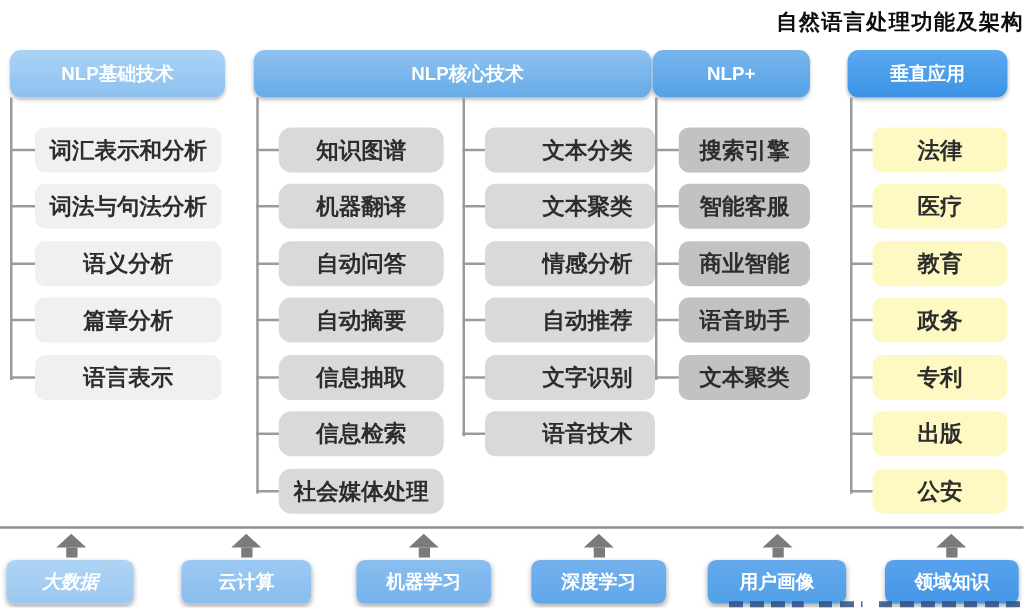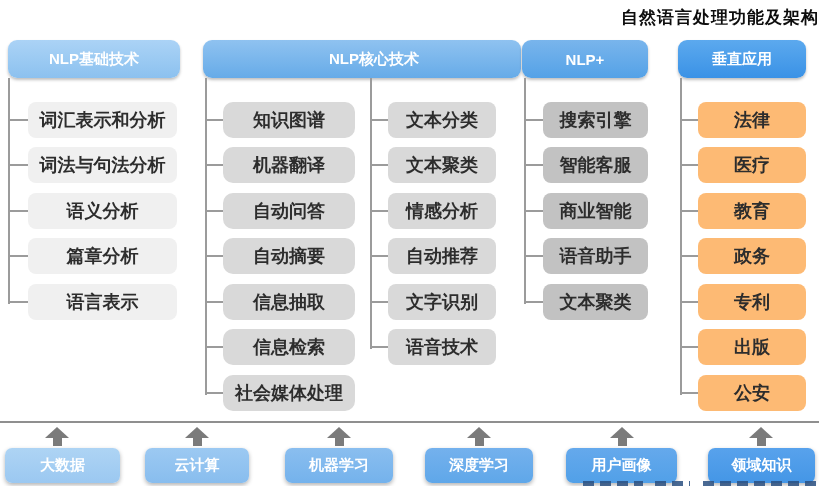--- a/index.html
+++ b/index.html
@@ -28,26 +28,26 @@
     display:flex;align-items:center;justify-content:center;
     font-weight:bold;font-size:18px;color:#2d2d2d;
   }
   .box::before{
     content:"";position:absolute;right:100%;width:var(--stub,18px);
     height:2px;background:#9b9b9b;top:17px;
   }
   .g1{background:#f0f0f0;}
   .g2{background:#d9d9d9;}
   .g3{background:#c2c2c2;}
-  .g4{background:#fdba74;}
+  .g4{background:#fef9c3;}
   .r1{top:102px}.r2{top:147px}.r3{top:193px}.r4{top:238px}
   .r5{top:284px}.r6{top:329px}.r7{top:375px}
   .c1{left:28px;width:149px;--stub:20px;}
   .c2a{left:223px;width:132px;border-radius:10px;--stub:18px;}
-  .c2b{left:388px;width:108px;--stub:18px;}
+  .c2b{left:388px;width:108px;padding-left:28px;--stub:18px;}
   .c3{left:543px;width:105px;--stub:19px;}
   .c4{left:698px;width:108px;--stub:18px;}
   
   .spine{position:absolute;top:78px;width:2px;background:#9b9b9b;}
   .s1{left:8px;height:226px;}
   .s2a{left:205px;height:317px;}
   .s2b{left:370px;height:271px;}
   .s3{left:524px;height:226px;}
   .s4{left:680px;height:317px;}
   
@@ -57,21 +57,21 @@
     border-left:12px solid transparent;border-right:12px solid transparent;
     border-bottom:11px solid #7b7b7b;}
   .arrow .stem{width:9px;height:8px;background:#7b7b7b;margin:0 auto;}
   .a1{left:45px}.a2{left:185px}.a3{left:327px}.a4{left:467px}.a5{left:610px}.a6{left:749px}
   .bb{
     position:absolute;top:448px;height:35px;border-radius:7px;
     display:flex;align-items:center;justify-content:center;
     color:#ffffff;font-weight:bold;font-size:15px;
     box-shadow:0 2px 4px rgba(0,0,0,.3);
   }
-  .b1{left:5px;width:115px;background:linear-gradient(#aed4f4,#9bc8f1);}
+  .b1{left:5px;width:102px;background:linear-gradient(#aed4f4,#9bc8f1);font-style:italic;}
   .b2{left:145px;width:104px;background:linear-gradient(#9cc9f2,#88bdee);}
   .b3{left:285px;width:108px;background:linear-gradient(#8abeef,#74b2ec);}
   .b4{left:425px;width:108px;background:linear-gradient(#74b1ed,#5fa7e9);}
   .b5{left:566px;width:111px;background:linear-gradient(#65a9ec,#51a0e8);}
   .b6{left:708px;width:107px;background:linear-gradient(#58a2ec,#4496e6);}
   
   .wm{position:absolute;height:5px;bottom:0;
     background:repeating-linear-gradient(90deg,#2a4f80 0 11px,transparent 11px 17px);
     opacity:.85;}
   .wm1{left:583px;width:60px;}

